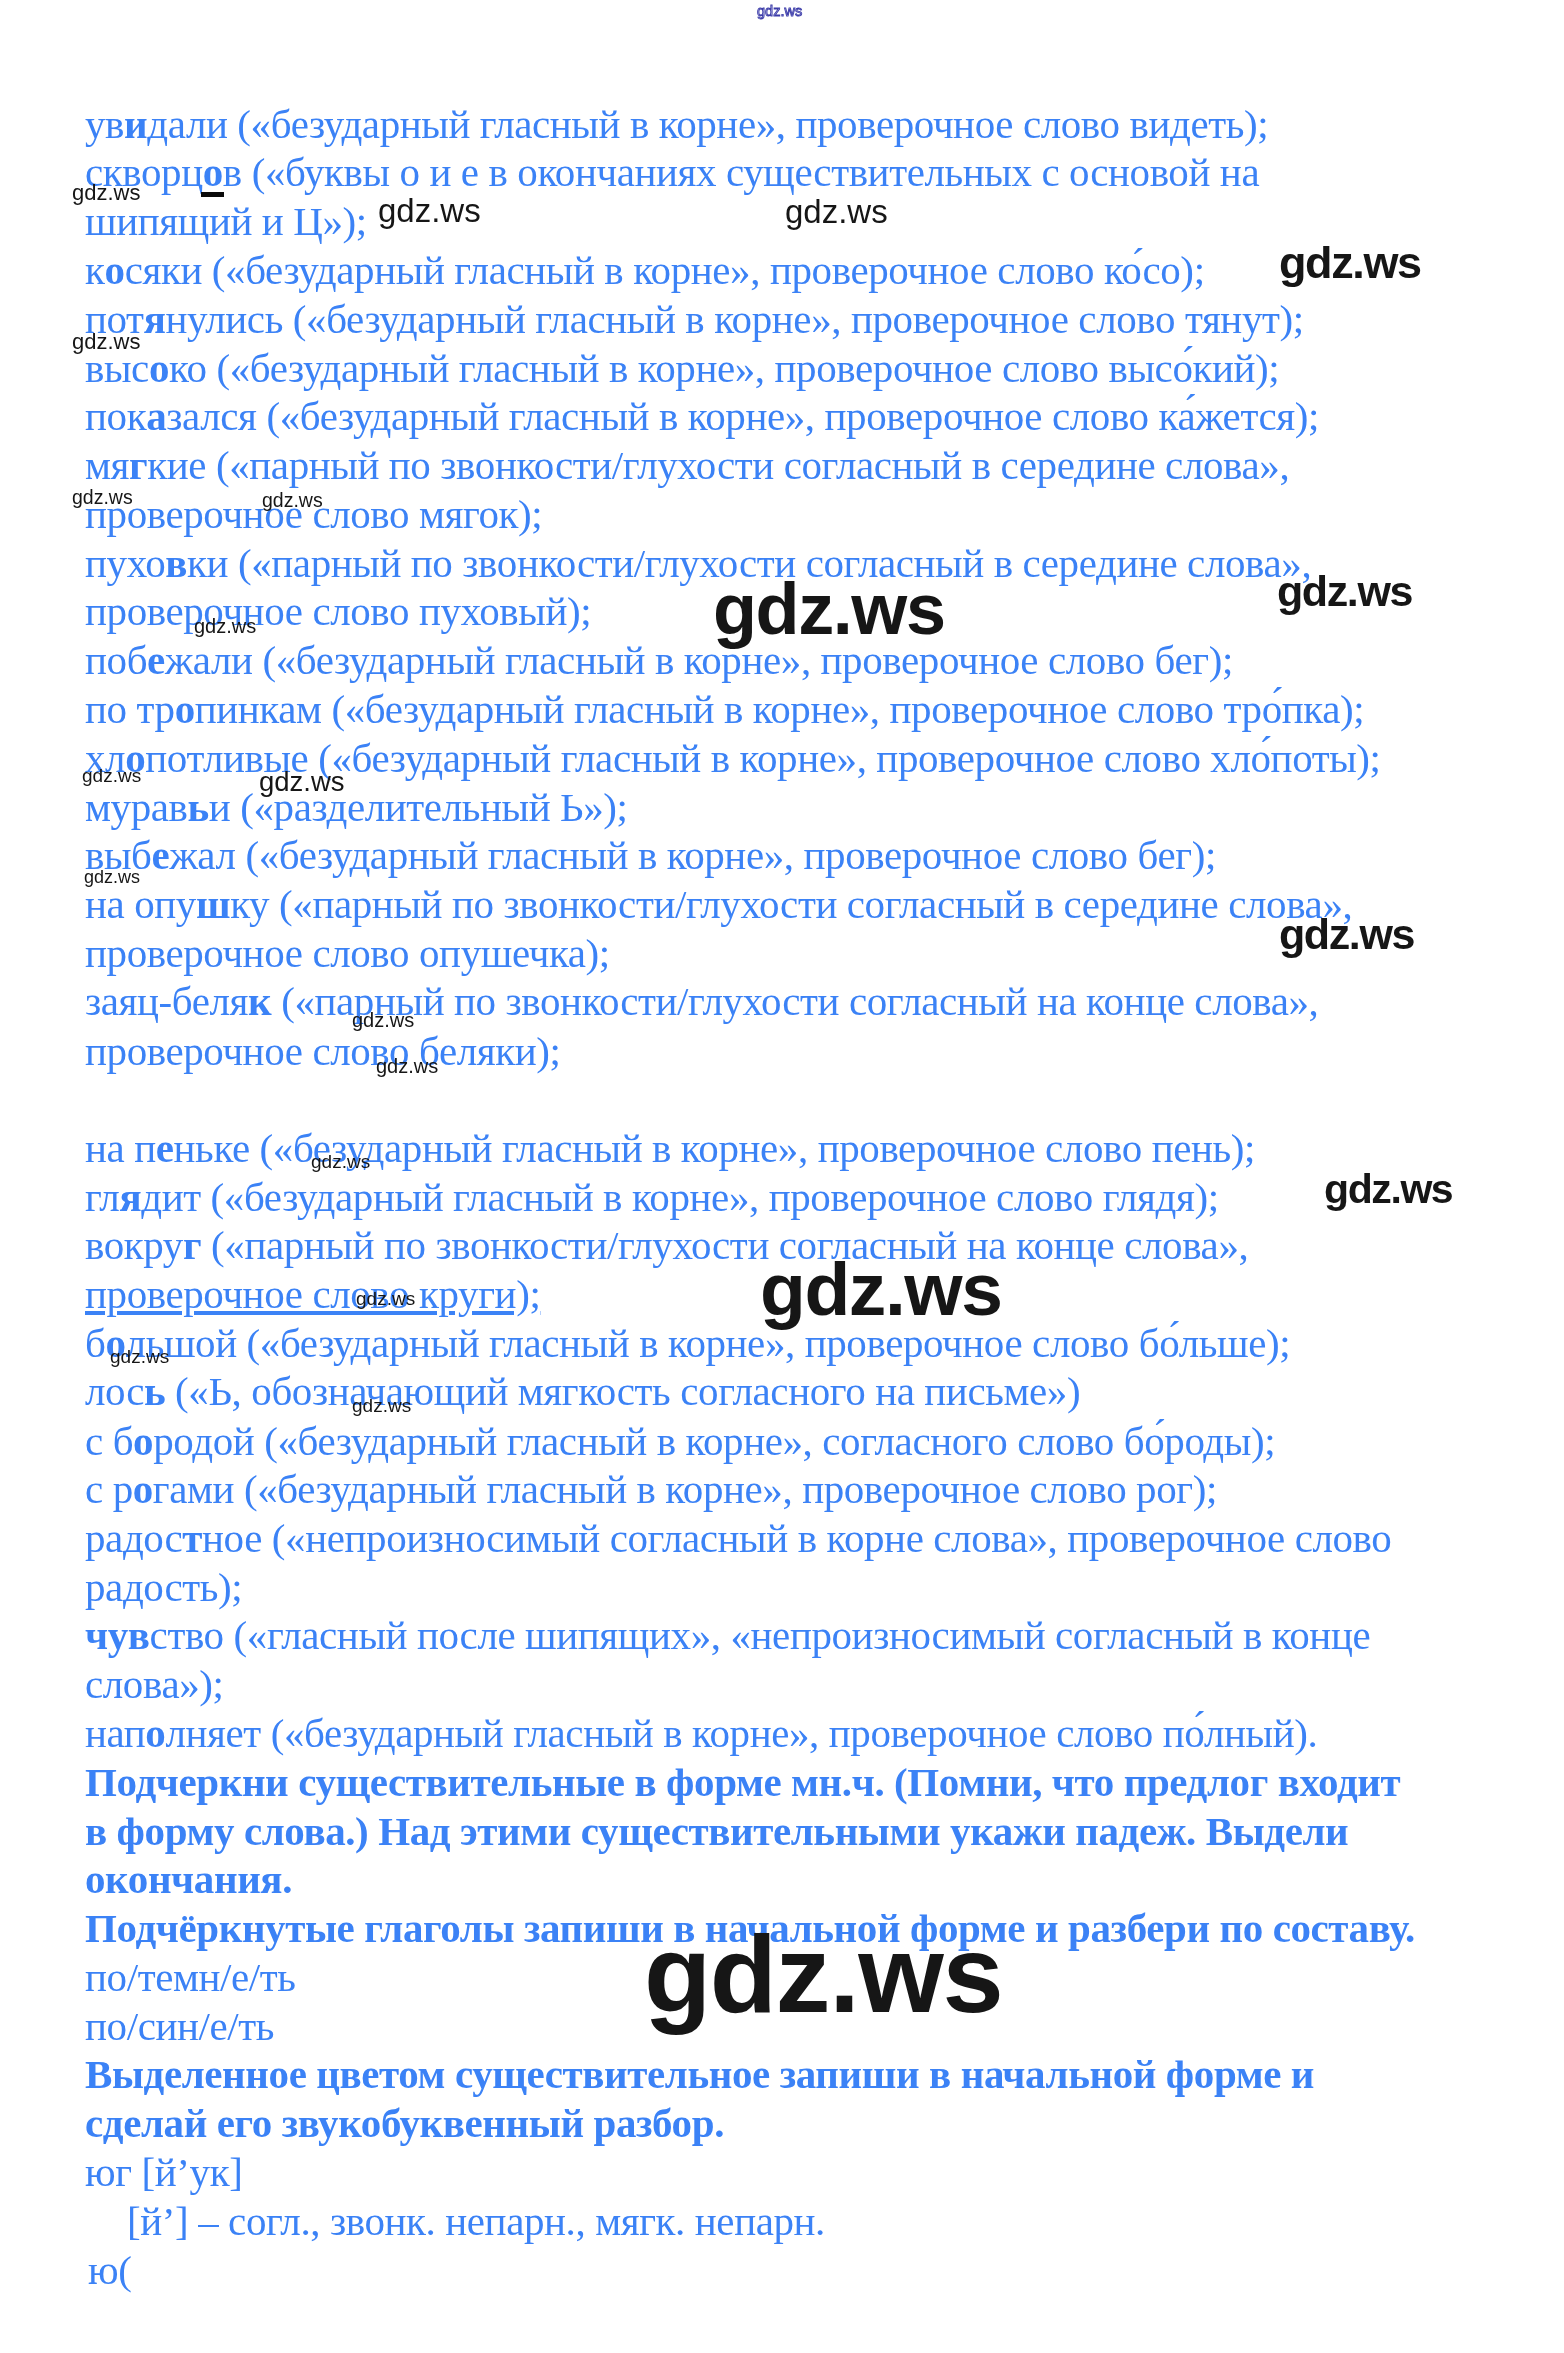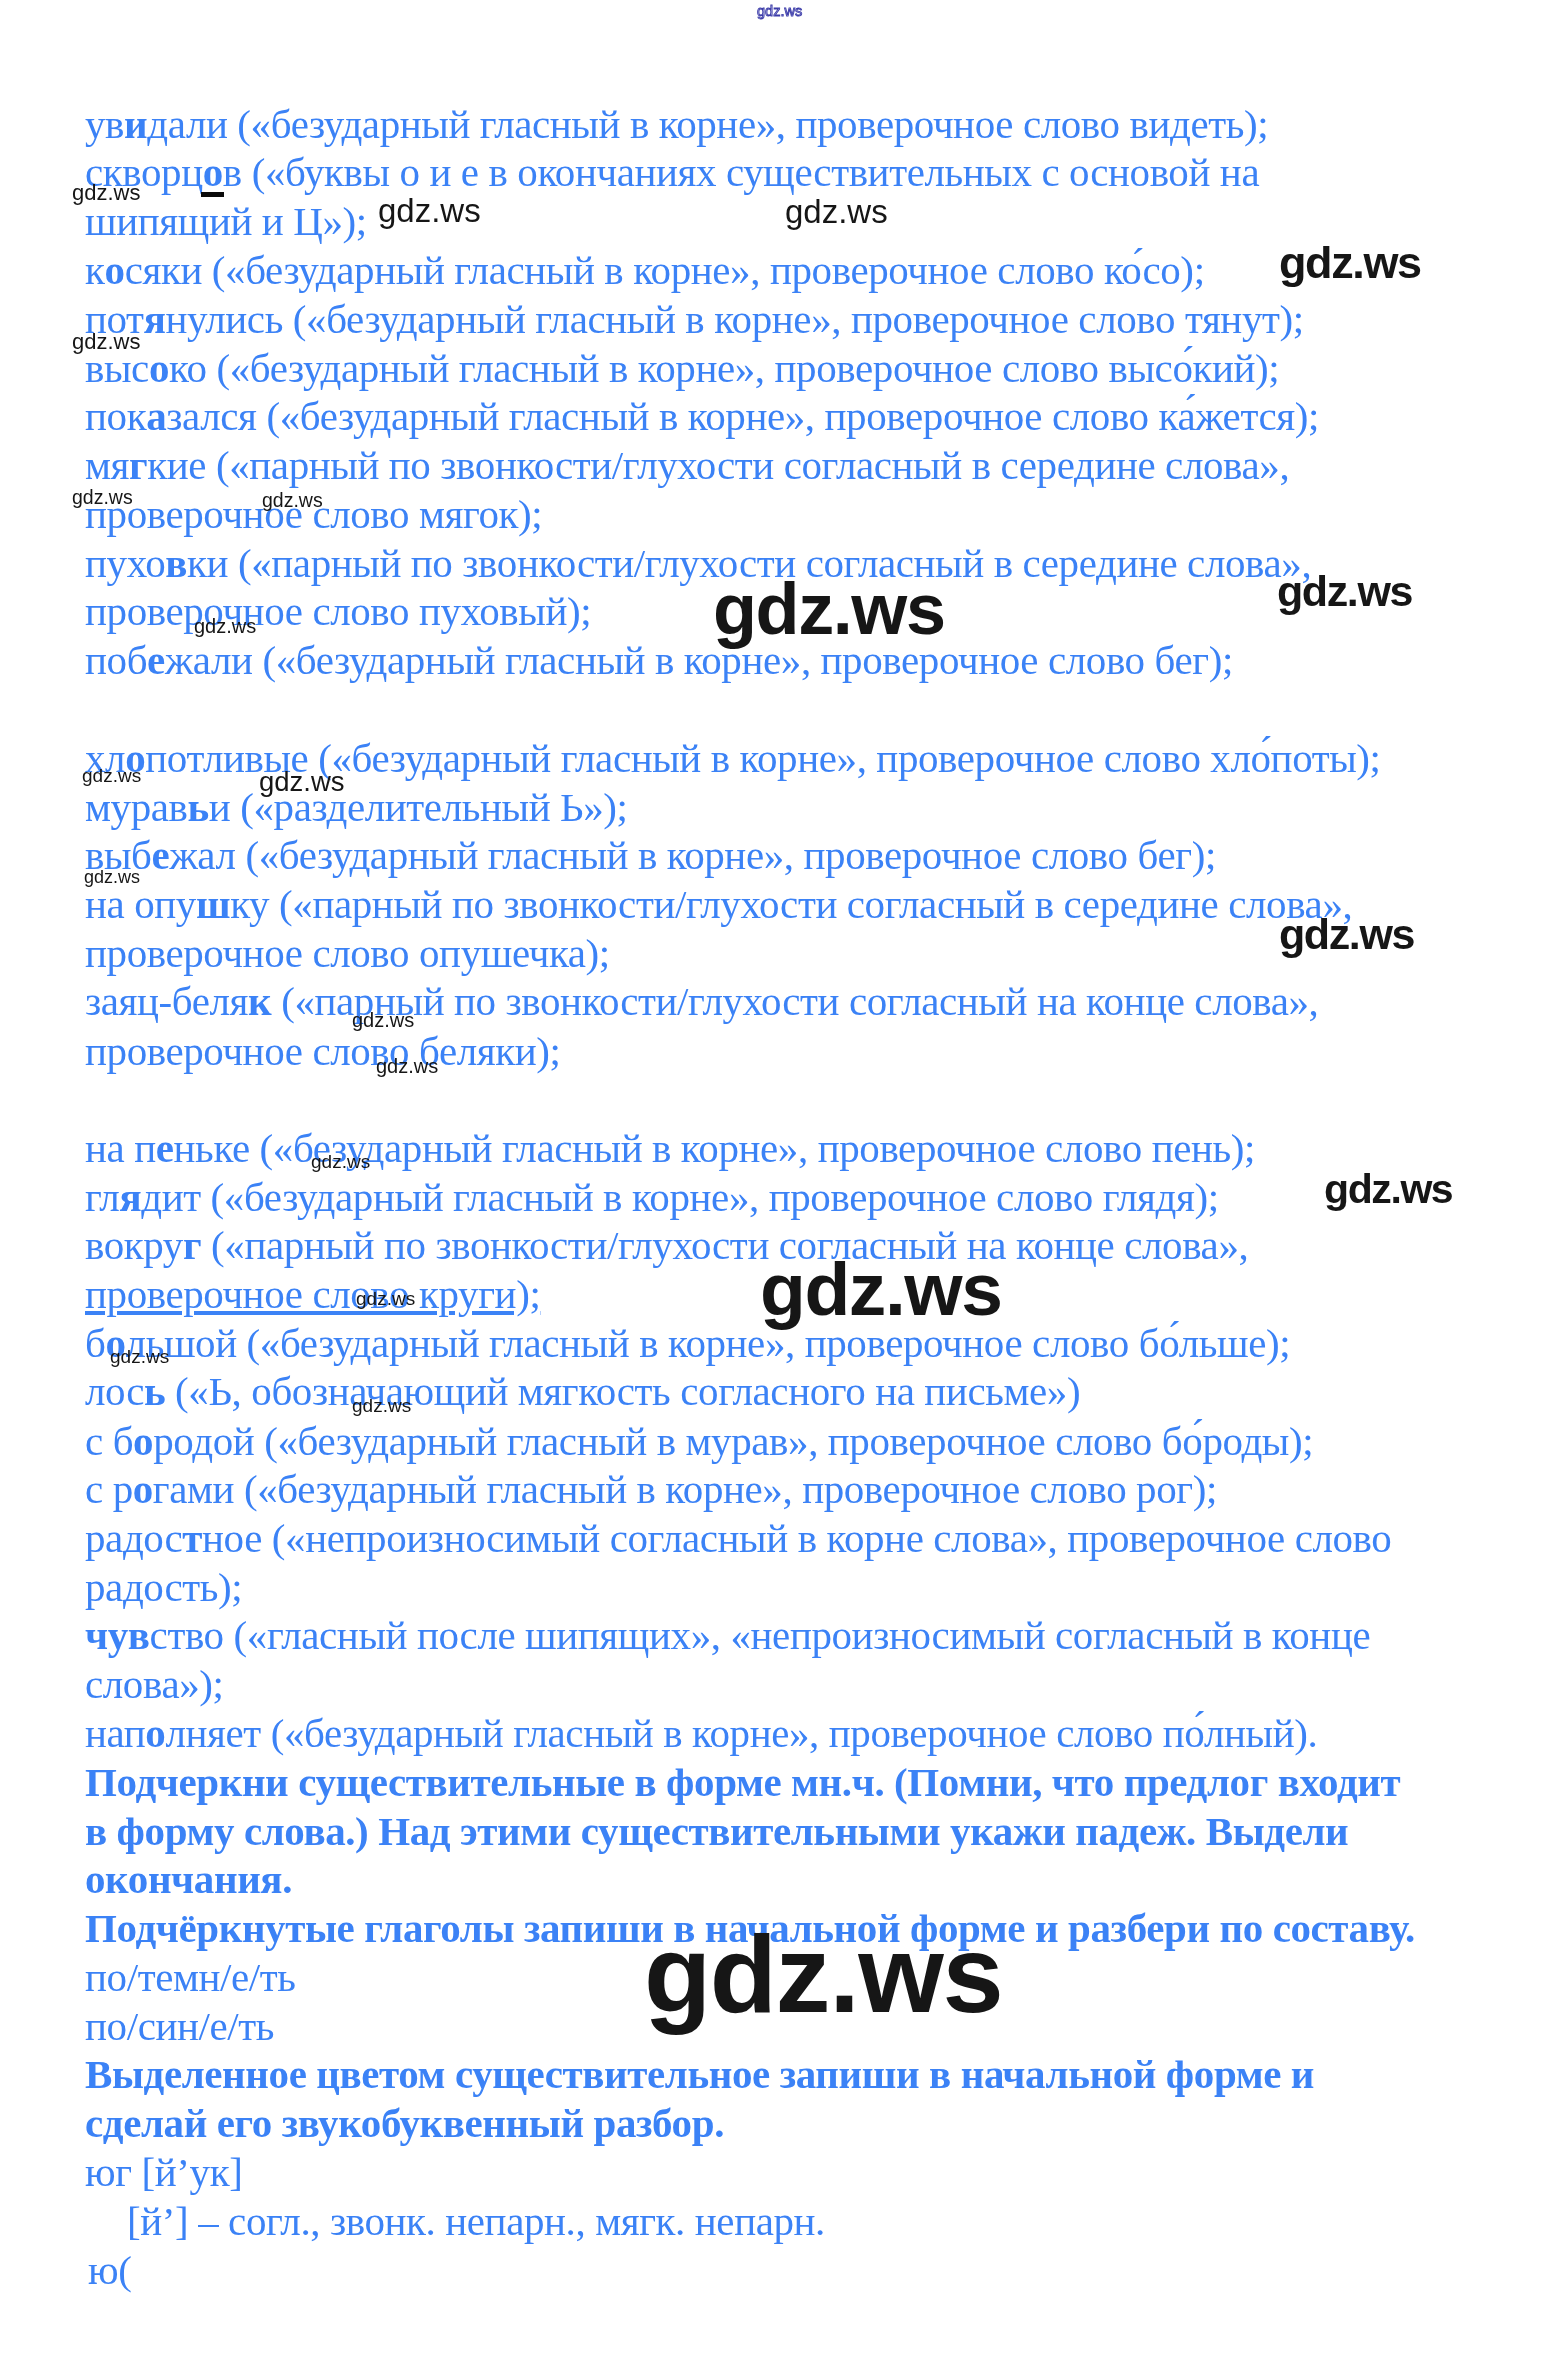--- a/index.html
+++ b/index.html
@@ -48,34 +48,35 @@
     <div class="line" style="top: 200px; left: 85px;"><span>шипящий и Ц»);</span></div>
     <div class="line" style="top: 249px; left: 85px;"><span>к</span><b>о</b><span>сяки («безударный гласный в корне», проверочное слово ко́со);</span></div>
     <div class="line" style="top: 298px; left: 85px;"><span>пот</span><b>я</b><span>нулись («безударный гласный в корне», проверочное слово тянут);</span></div>
     <div class="line" style="top: 347px; left: 85px;"><span>выс</span><b>о</b><span>ко («безударный гласный в корне», проверочное слово высо́кий);</span></div>
     <div class="line" style="top: 395px; left: 85px;"><span>пок</span><b>а</b><span>зался («безударный гласный в корне», проверочное слово ка́жется);</span></div>
     <div class="line" style="top: 444px; left: 85px;"><span>мя</span><b>г</b><span>кие («парный по звонкости/глухости согласный в середине слова»,</span></div>
     <div class="line" style="top: 493px; left: 85px;"><span>проверочное слово мягок);</span></div>
     <div class="line" style="top: 542px; left: 85px;"><span>пухо</span><b>в</b><span>ки («парный по звонкости/глухости согласный в середине слова»,</span></div>
     <div class="line" style="top: 590px; left: 85px;"><span>проверочное слово пуховый);</span></div>
     <div class="line" style="top: 639px; left: 85px;"><span>поб</span><b>е</b><span>жали («безударный гласный в корне», проверочное слово бег);</span></div>
+    <div class="line" style="top: 688px; left: 85px;"><span>по тр</span><b>о</b><span>пинкам («безударный гласный в корне», проверочное слово тро́пка);</span></div>
     <div class="line" style="top: 737px; left: 85px;"><span>хл</span><b>о</b><span>потливые («безударный гласный в корне», проверочное слово хло́поты);</span></div>
     <div class="line" style="top: 786px; left: 85px;"><span>мурав</span><b>ь</b><span>и («разделительный Ь»);</span></div>
     <div class="line" style="top: 834px; left: 85px;"><span>выб</span><b>е</b><span>жал («безударный гласный в корне», проверочное слово бег);</span></div>
     <div class="line" style="top: 883px; left: 85px;"><span>на опу</span><b>ш</b><span>ку («парный по звонкости/глухости согласный в середине слова»,</span></div>
     <div class="line" style="top: 932px; left: 85px;"><span>проверочное слово опушечка);</span></div>
     <div class="line" style="top: 980px; left: 85px;"><span>заяц-беля</span><b>к</b><span> («парный по звонкости/глухости согласный на конце слова»,</span></div>
     <div class="line" style="top: 1030px; left: 85px;"><span>проверочное слово беляки);</span></div>
     <div class="line" style="top: 1127px; left: 85px;"><span>на п</span><b>е</b><span>ньке («безударный гласный в корне», проверочное слово пень);</span></div>
     <div class="line" style="top: 1176px; left: 85px;"><span>гл</span><b>я</b><span>дит («безударный гласный в корне», проверочное слово глядя);</span></div>
     <div class="line" style="top: 1224px; left: 85px;"><span>вокру</span><b>г</b><span> («парный по звонкости/глухости согласный на конце слова»,</span></div>
     <div class="line" style="top: 1273px; left: 85px; text-decoration: underline;"><span>проверочное слово круги);</span></div>
     <div class="line" style="top: 1322px; left: 85px;"><span>б</span><b>о</b><span>льшой («безударный гласный в корне», проверочное слово бо́льше);</span></div>
     <div class="line" style="top: 1370px; left: 85px;"><span>лос</span><b>ь</b><span> («Ь, обозначающий мягкость согласного на письме»)</span></div>
-    <div class="line" style="top: 1420px; left: 85px;"><span>с б</span><b>о</b><span>родой («безударный гласный в мурав», проверочное слово бо́роды);</span></div>
+    <div class="line" style="top: 1420px; left: 85px;"><span>с б</span><b>о</b><span>родой («безударный гласный в корне», согласного слово бо́роды);</span></div>
     <div class="line" style="top: 1468px; left: 85px;"><span>с р</span><b>о</b><span>гами («безударный гласный в корне», проверочное слово рог);</span></div>
     <div class="line" style="top: 1517px; left: 85px;"><span>радос</span><b>т</b><span>ное («непроизносимый согласный в корне слова», проверочное слово</span></div>
     <div class="line" style="top: 1566px; left: 85px;"><span>радость);</span></div>
     <div class="line" style="top: 1614px; left: 85px;"><b>чув</b><span>ство («гласный после шипящих», «непроизносимый согласный в конце</span></div>
     <div class="line" style="top: 1663px; left: 85px;"><span>слова»);</span></div>
     <div class="line" style="top: 1712px; left: 85px;"><span>нап</span><b>о</b><span>лняет («безударный гласный в корне», проверочное слово по́лный).</span></div>
     <div class="line" style="top: 1761px; left: 85px;"><b>Подчеркни существительные в форме мн.ч. (Помни, что предлог входит</b></div>
     <div class="line" style="top: 1810px; left: 85px;"><b>в форму слова.) Над этими существительными укажи падеж. Выдели</b></div>
     <div class="line" style="top: 1858px; left: 85px;"><b>окончания.</b></div>
     <div class="line" style="top: 1907px; left: 85px;"><b>Подчёркнутые глаголы запиши в начальной форме и разбери по составу.</b></div>

